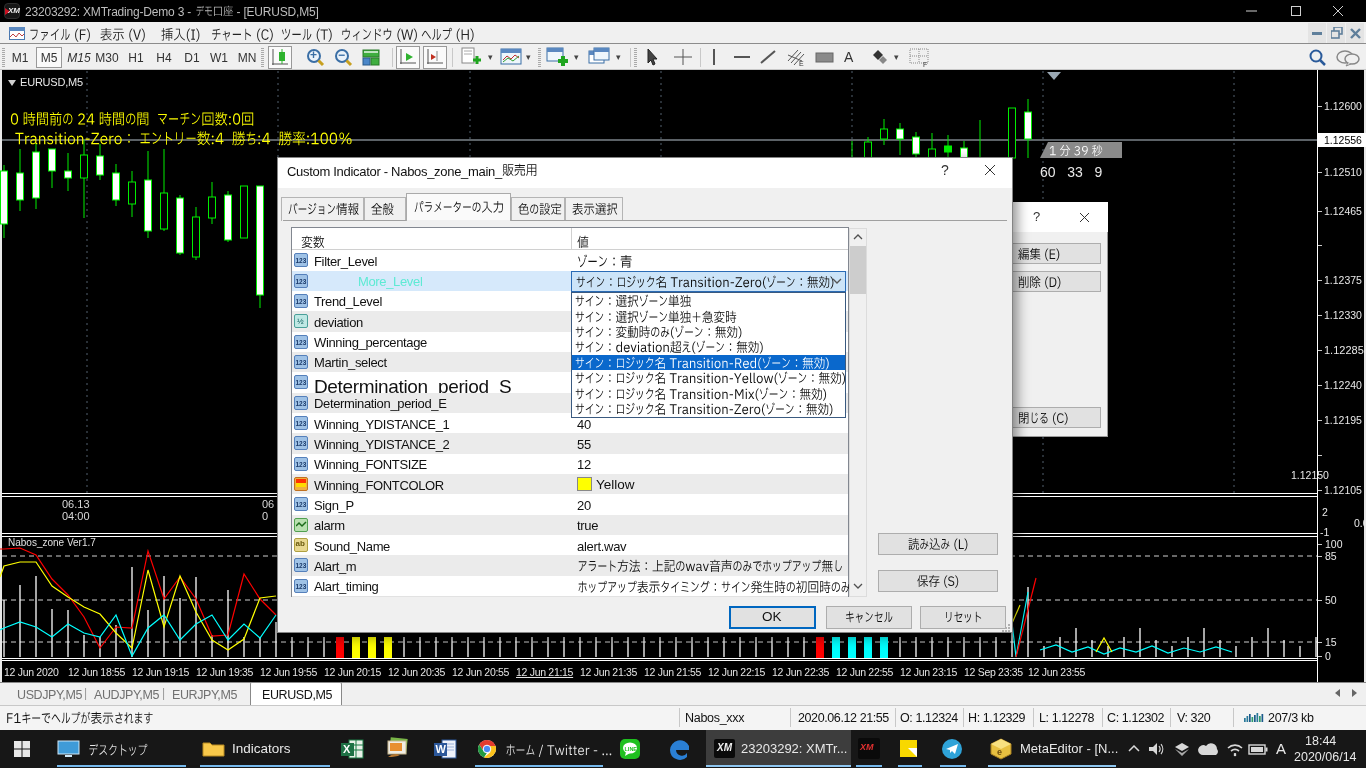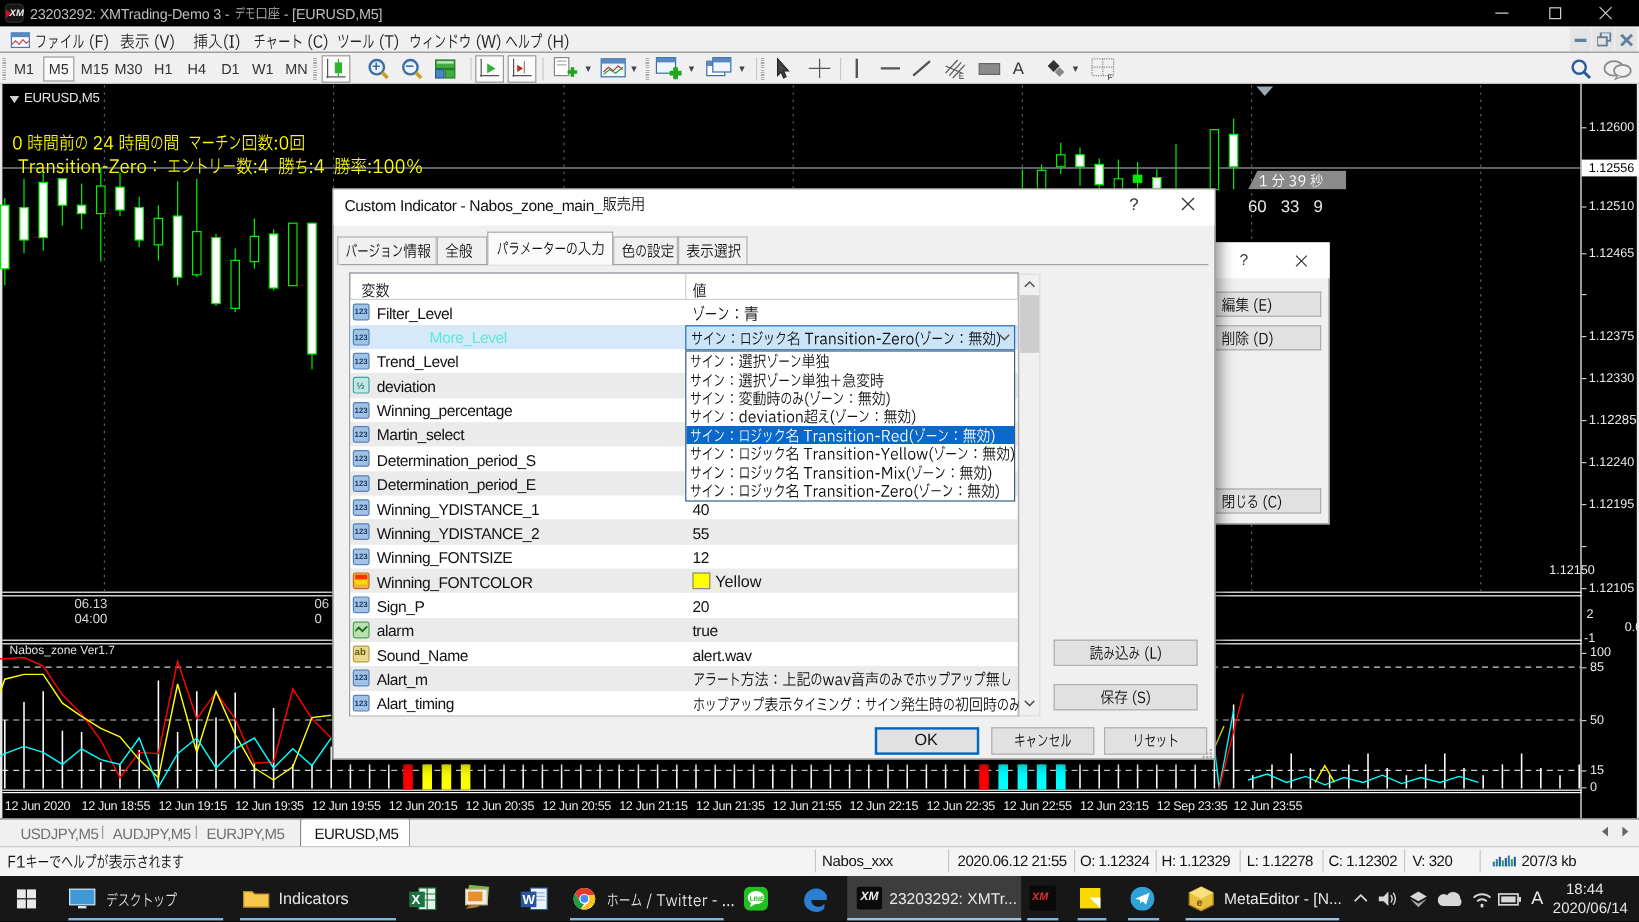--- a/index.html
+++ b/index.html
@@ -67,21 +67,21 @@
     <line x1="10" y1="1" x2="1" y2="10" stroke="#5f7f9b" stroke-width="2.4"></line>
   </svg>
 <div style="position:absolute;left:0px;top:43px;width:1366px;height:1px;background:#8c8c8c;"></div>
 <div style="position:absolute;left:0px;top:45px;width:1366px;height:25px;background:#f0f0f0;border-bottom:1px solid #c8c8c8;"></div>
 <div style="position:absolute;left:2px;top:48px;width:4px;height:19px;background-image:repeating-linear-gradient(#aaa 0 1px,#f0f0f0 1px 2px);width:3px;"></div>
 <div style="position:absolute;left:8px;top:47px;width:24px;height:21px;"></div>
 <div style="position:absolute;left:8px;top:51px;font-size:12px;color:#333;white-space:nowrap;width:24px;text-align:center;">M1</div>
 <div style="position:absolute;left:36px;top:47px;width:26px;height:21px;border:1px solid #999;background:#fafafa;"></div>
 <div style="position:absolute;left:36px;top:51px;font-size:12px;color:#333;white-space:nowrap;width:26px;text-align:center;">M5</div>
 <div style="position:absolute;left:64px;top:47px;width:30px;height:21px;"></div>
-<div style="position:absolute;left:64px;top:51px;font-size:12px;color:#333;white-space:nowrap;width:30px;text-align:center;">M15</div>
+<div style="position:absolute;left:64px;top:51px;font-size:12px;color:#333;white-space:nowrap;width:30px;text-align:center;font-style:italic;">M15</div>
 <div style="position:absolute;left:92px;top:47px;width:30px;height:21px;"></div>
 <div style="position:absolute;left:92px;top:51px;font-size:12px;color:#333;white-space:nowrap;width:30px;text-align:center;">M30</div>
 <div style="position:absolute;left:124px;top:47px;width:24px;height:21px;"></div>
 <div style="position:absolute;left:124px;top:51px;font-size:12px;color:#333;white-space:nowrap;width:24px;text-align:center;">H1</div>
 <div style="position:absolute;left:152px;top:47px;width:24px;height:21px;"></div>
 <div style="position:absolute;left:152px;top:51px;font-size:12px;color:#333;white-space:nowrap;width:24px;text-align:center;">H4</div>
 <div style="position:absolute;left:180px;top:47px;width:24px;height:21px;"></div>
 <div style="position:absolute;left:180px;top:51px;font-size:12px;color:#333;white-space:nowrap;width:24px;text-align:center;">D1</div>
 <div style="position:absolute;left:206px;top:47px;width:26px;height:21px;"></div>
 <div style="position:absolute;left:206px;top:51px;font-size:12px;color:#333;white-space:nowrap;width:26px;text-align:center;">W1</div>
@@ -445,21 +445,21 @@
     <polyline points="1096,652 1104,638 1112,652" fill="none" stroke="#ffff00" stroke-width="1.2"></polyline>
   </svg>
 <div style="position:absolute;left:4px;top:666px;font-size:10.5px;color:#e4e4e4;white-space:nowrap;letter-spacing:-0.3px;">12 Jun 2020</div>
 <div style="position:absolute;left:68px;top:666px;font-size:10.5px;color:#e4e4e4;white-space:nowrap;letter-spacing:-0.3px;">12 Jun 18:55</div>
 <div style="position:absolute;left:132px;top:666px;font-size:10.5px;color:#e4e4e4;white-space:nowrap;letter-spacing:-0.3px;">12 Jun 19:15</div>
 <div style="position:absolute;left:196px;top:666px;font-size:10.5px;color:#e4e4e4;white-space:nowrap;letter-spacing:-0.3px;">12 Jun 19:35</div>
 <div style="position:absolute;left:260px;top:666px;font-size:10.5px;color:#e4e4e4;white-space:nowrap;letter-spacing:-0.3px;">12 Jun 19:55</div>
 <div style="position:absolute;left:324px;top:666px;font-size:10.5px;color:#e4e4e4;white-space:nowrap;letter-spacing:-0.3px;">12 Jun 20:15</div>
 <div style="position:absolute;left:388px;top:666px;font-size:10.5px;color:#e4e4e4;white-space:nowrap;letter-spacing:-0.3px;">12 Jun 20:35</div>
 <div style="position:absolute;left:452px;top:666px;font-size:10.5px;color:#e4e4e4;white-space:nowrap;letter-spacing:-0.3px;">12 Jun 20:55</div>
-<div style="position:absolute;left:516px;top:666px;font-size:10.5px;color:#e4e4e4;white-space:nowrap;letter-spacing:-0.3px;">12 Jun 21:15</div>
+<div style="position:absolute;left:516px;top:666px;font-size:10.5px;color:#e4e4e4;white-space:nowrap;letter-spacing:-0.3px;text-decoration:underline;">12 Jun 21:15</div>
 <div style="position:absolute;left:580px;top:666px;font-size:10.5px;color:#e4e4e4;white-space:nowrap;letter-spacing:-0.3px;">12 Jun 21:35</div>
 <div style="position:absolute;left:644px;top:666px;font-size:10.5px;color:#e4e4e4;white-space:nowrap;letter-spacing:-0.3px;">12 Jun 21:55</div>
 <div style="position:absolute;left:708px;top:666px;font-size:10.5px;color:#e4e4e4;white-space:nowrap;letter-spacing:-0.3px;">12 Jun 22:15</div>
 <div style="position:absolute;left:772px;top:666px;font-size:10.5px;color:#e4e4e4;white-space:nowrap;letter-spacing:-0.3px;">12 Jun 22:35</div>
 <div style="position:absolute;left:836px;top:666px;font-size:10.5px;color:#e4e4e4;white-space:nowrap;letter-spacing:-0.3px;">12 Jun 22:55</div>
 <div style="position:absolute;left:900px;top:666px;font-size:10.5px;color:#e4e4e4;white-space:nowrap;letter-spacing:-0.3px;">12 Jun 23:15</div>
 <div style="position:absolute;left:964px;top:666px;font-size:10.5px;color:#e4e4e4;white-space:nowrap;letter-spacing:-0.3px;">12 Sep 23:35</div>
 <div style="position:absolute;left:1028px;top:666px;font-size:10.5px;color:#e4e4e4;white-space:nowrap;letter-spacing:-0.3px;">12 Jun 23:55</div>
 <div style="position:absolute;left:1008px;top:202px;width:100px;height:235px;background:#f0f0f0;border:1px solid #9a9a9a;border-left:none;"></div>
 <div style="position:absolute;left:1008px;top:202px;width:100px;height:30px;background:#fff;"></div>
@@ -549,21 +549,21 @@
 <div style="position:absolute;left:314px;top:335.1px;font-size:13px;color:#111;white-space:nowrap;letter-spacing:-0.35px;">Winning_percentage</div>
 <div style="position:absolute;left:292px;top:351.95px;width:556px;height:20.35px;background:#ebebeb;"></div>
 <div style="position:absolute;left:292px;top:372.3px;width:556px;height:1px;background:#e2e2e2;"></div>
 <div style="position:absolute;left:294px;top:354.95px;width:14px;height:14px;background:#9fc2e6;border:1px solid #5580bb;border-radius:2px;"></div>
 <div style="position:absolute;left:295.5px;top:358.95px;font-size:6.5px;color:#1a3a6a;white-space:nowrap;font-weight:bold;letter-spacing:0;">123</div>
 <div style="position:absolute;left:314px;top:355.45px;font-size:13px;color:#111;white-space:nowrap;letter-spacing:-0.35px;">Martin_select</div>
 <div style="position:absolute;left:292px;top:372.3px;width:556px;height:20.35px;background:#ffffff;"></div>
 <div style="position:absolute;left:292px;top:392.65000000000003px;width:556px;height:1px;background:#e2e2e2;"></div>
 <div style="position:absolute;left:294px;top:375.3px;width:14px;height:14px;background:#9fc2e6;border:1px solid #5580bb;border-radius:2px;"></div>
 <div style="position:absolute;left:295.5px;top:379.3px;font-size:6.5px;color:#1a3a6a;white-space:nowrap;font-weight:bold;letter-spacing:0;">123</div>
-<div style="position:absolute;left:314px;top:375.8px;font-size:13px;color:#111;white-space:nowrap;letter-spacing:-0.35px;">Determination_period_S</div>
+<div style="position:absolute;left:314px;top:375.8px;font-size:19px;color:#111;white-space:nowrap;letter-spacing:-0.35px;">Determination_period_S</div>
 <div style="position:absolute;left:292px;top:392.65px;width:556px;height:20.35px;background:#ebebeb;"></div>
 <div style="position:absolute;left:292px;top:413.0px;width:556px;height:1px;background:#e2e2e2;"></div>
 <div style="position:absolute;left:294px;top:395.65px;width:14px;height:14px;background:#9fc2e6;border:1px solid #5580bb;border-radius:2px;"></div>
 <div style="position:absolute;left:295.5px;top:399.65px;font-size:6.5px;color:#1a3a6a;white-space:nowrap;font-weight:bold;letter-spacing:0;">123</div>
 <div style="position:absolute;left:314px;top:396.15px;font-size:13px;color:#111;white-space:nowrap;letter-spacing:-0.35px;">Determination_period_E</div>
 <div style="position:absolute;left:292px;top:413.0px;width:556px;height:20.35px;background:#ffffff;"></div>
 <div style="position:absolute;left:292px;top:433.35px;width:556px;height:1px;background:#e2e2e2;"></div>
 <div style="position:absolute;left:294px;top:416.0px;width:14px;height:14px;background:#9fc2e6;border:1px solid #5580bb;border-radius:2px;"></div>
 <div style="position:absolute;left:295.5px;top:420.0px;font-size:6.5px;color:#1a3a6a;white-space:nowrap;font-weight:bold;letter-spacing:0;">123</div>
 <div style="position:absolute;left:314px;top:416.5px;font-size:13px;color:#111;white-space:nowrap;letter-spacing:-0.35px;">Winning_YDISTANCE_1</div>

